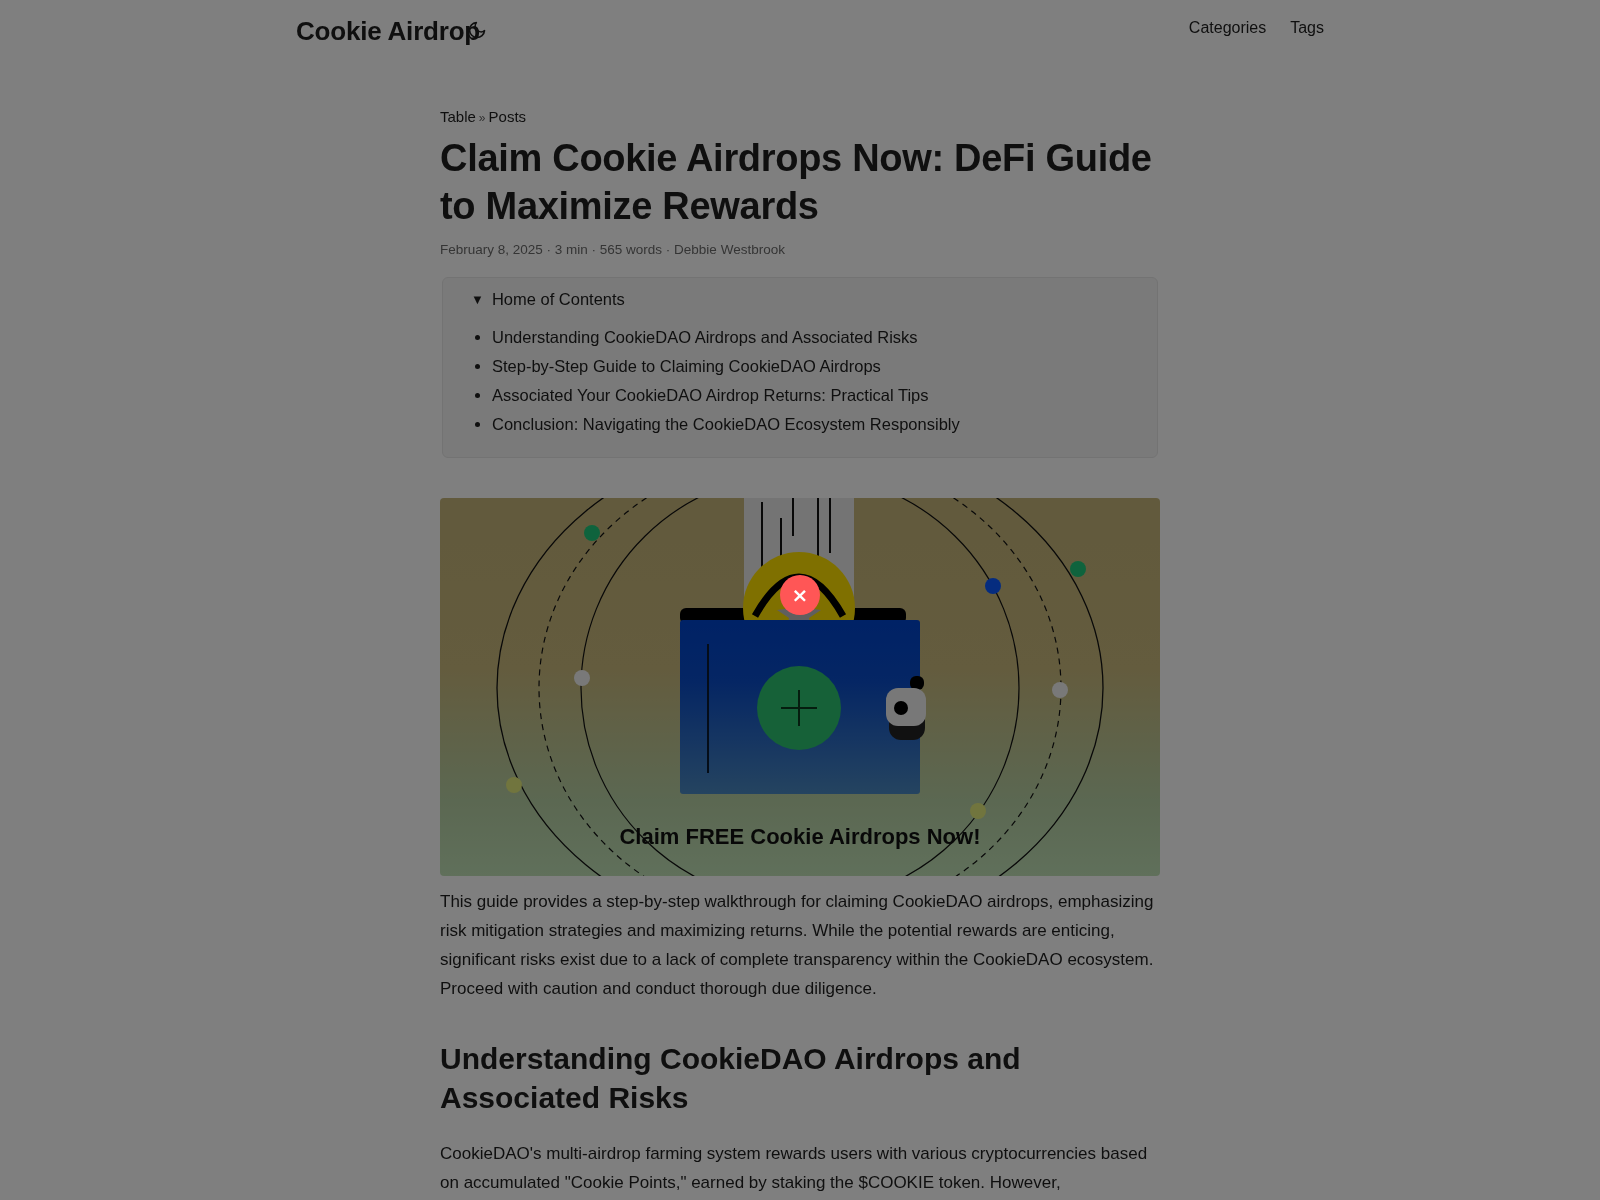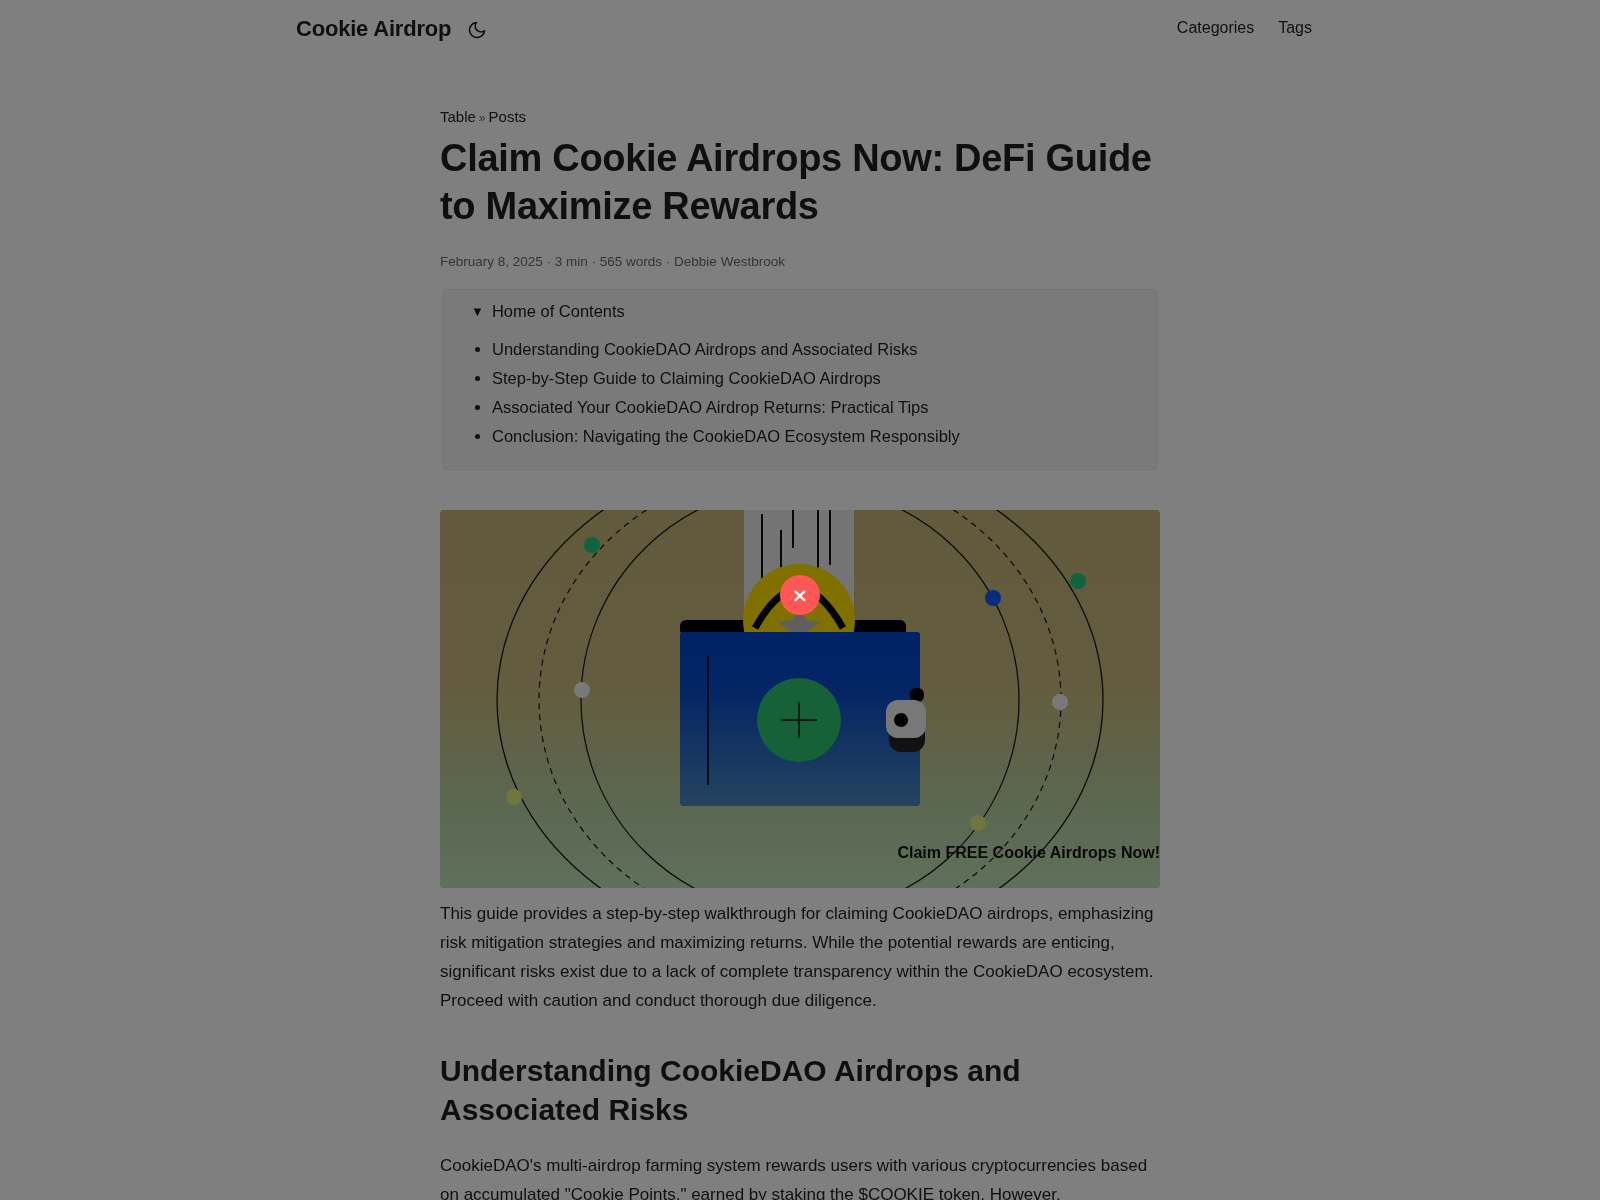--- a/index.html
+++ b/index.html
@@ -8,60 +8,60 @@
     background: #ffffff;
     font-family: "Liberation Sans", "DejaVu Sans", sans-serif;
     color: #1e1e1e;
     position: relative;
   }
   .header {
     position: absolute; left: 0; top: 0; width: 1600px; height: 60px;
   }
   .logo {
     position: absolute; left: 296px; top: 16px;
-    font-size: 22px; font-weight: 700; color: #1e1e1e; letter-spacing: -0.2px;
+    font-size: 26px; font-weight: 700; color: #1e1e1e; letter-spacing: -0.2px;
     text-decoration: none;
   }
   .theme-toggle {
     position: absolute; left: 467px; top: 20px; width: 20px; height: 20px;
     cursor: pointer;
   }
-  .nav { position: absolute; top: 19px; right: 288px; display: flex; gap: 24px; align-items: flex-end; }
+  .nav { position: absolute; top: 19px; right: 276px; display: flex; gap: 24px; align-items: flex-end; }
   .nav a { font-size: 16px; color: #1e1e1e; text-decoration: none; }
 
   .main { position: absolute; left: 440px; top: 108px; width: 720px; }
   .breadcrumbs { font-size: 15px; color: #1e1e1e; height: 24px; }
   .breadcrumbs a { color: #1e1e1e; text-decoration: none; }
   .breadcrumbs .sep { font-size: 12px; color: #666; margin: 0 3px; }
   .post-title {
     margin-top: 2px; font-size: 38px; font-weight: 700; line-height: 48px;
     color: #1e1e1e; letter-spacing: -0.3px;
   }
-  .post-meta { margin-top: 24px; font-size: 13.5px; color: #6a6a6a; }
+  .post-meta { margin-top: 12px; font-size: 13.5px; color: #6a6a6a; }
 
   .toc {
     margin-top: 20px; margin-left: 2px; width: 716px;
     background: #f5f5f5; border: 1px solid #e6e6e6; border-radius: 6px;
     padding: 12px 0 18px 28px;
   }
   .toc-summary { font-size: 16.5px; color: #1e1e1e; cursor: pointer; display: flex; align-items: center; }
   .toc-summary .tri { font-size: 13px; margin-right: 8px; }
   .toc ul { margin-top: 14px; padding-left: 21px; }
   .toc li { font-size: 16.5px; line-height: 29px; color: #1e1e1e; }
   .toc li a { color: #1e1e1e; text-decoration: none; }
 
   .hero {
     position: relative; margin-top: 40px; width: 720px; height: 378px;
     border-radius: 4px; overflow: hidden;
     background: linear-gradient(180deg, #c4b47a 0%, #c8b87c 45%, #b7d0a4 80%, #c0e0b6 100%);
   }
   .hero svg { position: absolute; left: 0; top: 0; }
   .hero-caption {
-    position: absolute; left: 0; right: 0; bottom: 26px; text-align: right;
-    font-size: 16px; font-weight: 700; color: #111;
+    position: absolute; left: 0; right: 0; bottom: 26px; text-align: center;
+    font-size: 22px; font-weight: 700; color: #111;
   }
 
   .intro { margin-top: 11px; font-size: 17px; line-height: 29px; color: #1e1e1e; }
   .section-heading {
     margin-top: 36px; font-size: 30px; font-weight: 700; line-height: 39px; color: #1e1e1e;
   }
   .section-body { margin-top: 22px; font-size: 17px; line-height: 29px; color: #1e1e1e; }
 
   .overlay {
     position: absolute; left: 0; top: 0; width: 1600px; height: 1200px;

